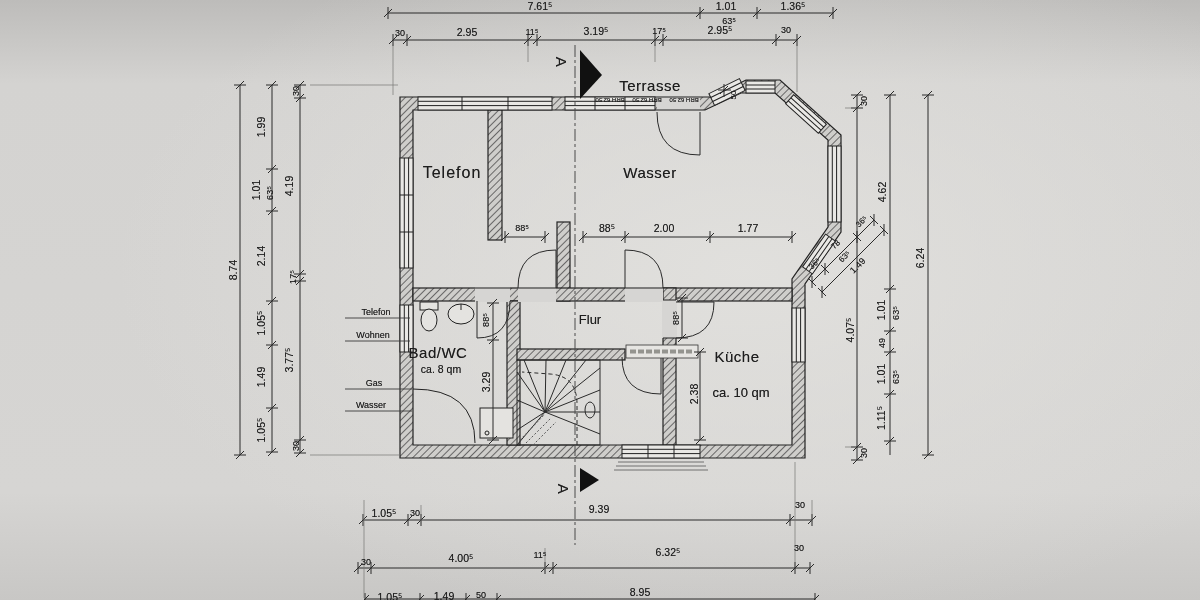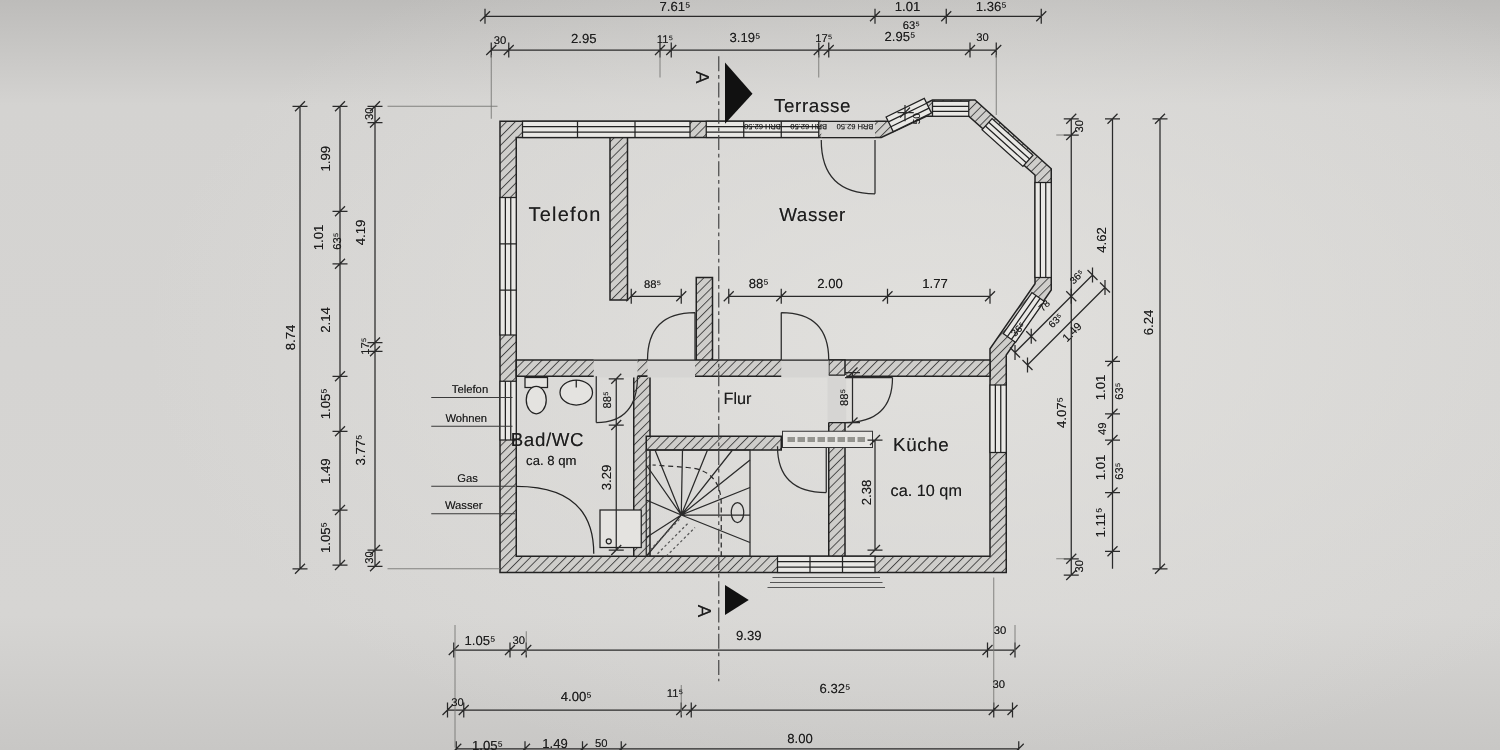--- a/index.html
+++ b/index.html
@@ -304,15 +304,15 @@
 <div class="t fs10" style="left:599px;top:509px">9.39</div>
 <div class="t fs9" style="left:800px;top:505px">30</div>
 <div class="t fs9" style="left:366px;top:562px">30</div>
 <div class="t fs10" style="left:461px;top:558px">4.00⁵</div>
 <div class="t fs9" style="left:540px;top:555px">11⁵</div>
 <div class="t fs10" style="left:668px;top:552px">6.32⁵</div>
 <div class="t fs9" style="left:799px;top:548px">30</div>
 <div class="t fs10" style="left:390px;top:597px">1.05⁵</div>
 <div class="t fs10" style="left:444px;top:596px">1.49</div>
 <div class="t fs9" style="left:481px;top:595px">50</div>
-<div class="t fs10" style="left:640px;top:592px">8.00</div>
+<div class="t fs10" style="left:640px;top:592px">8.95</div>
 
 </div>
 
 </body></html>

